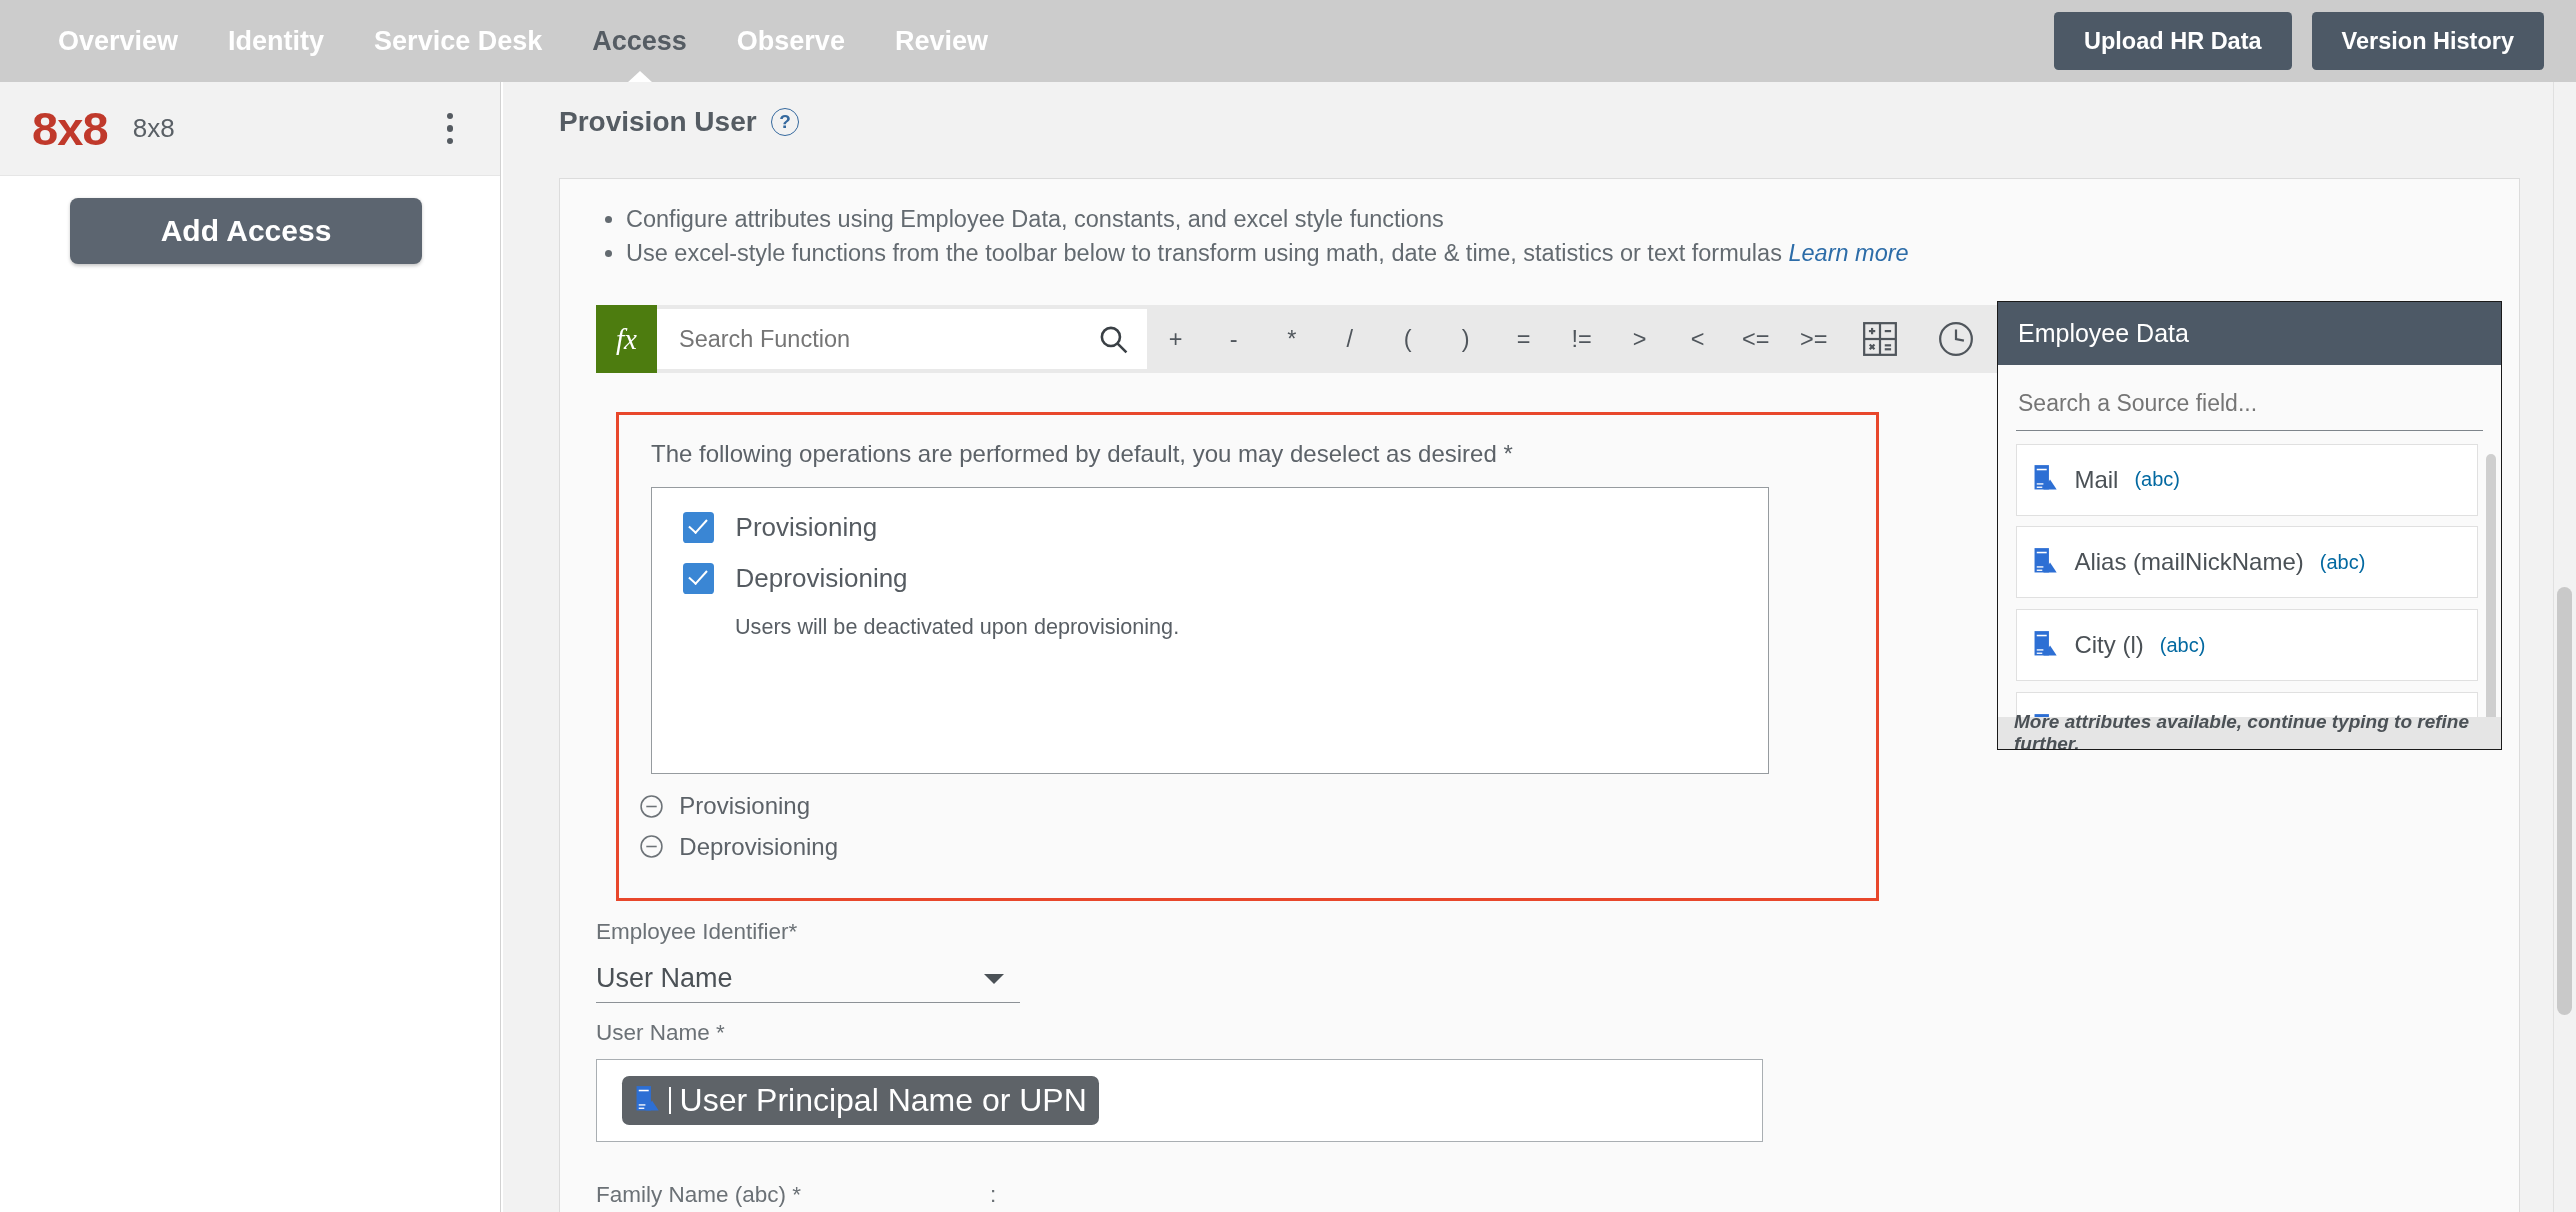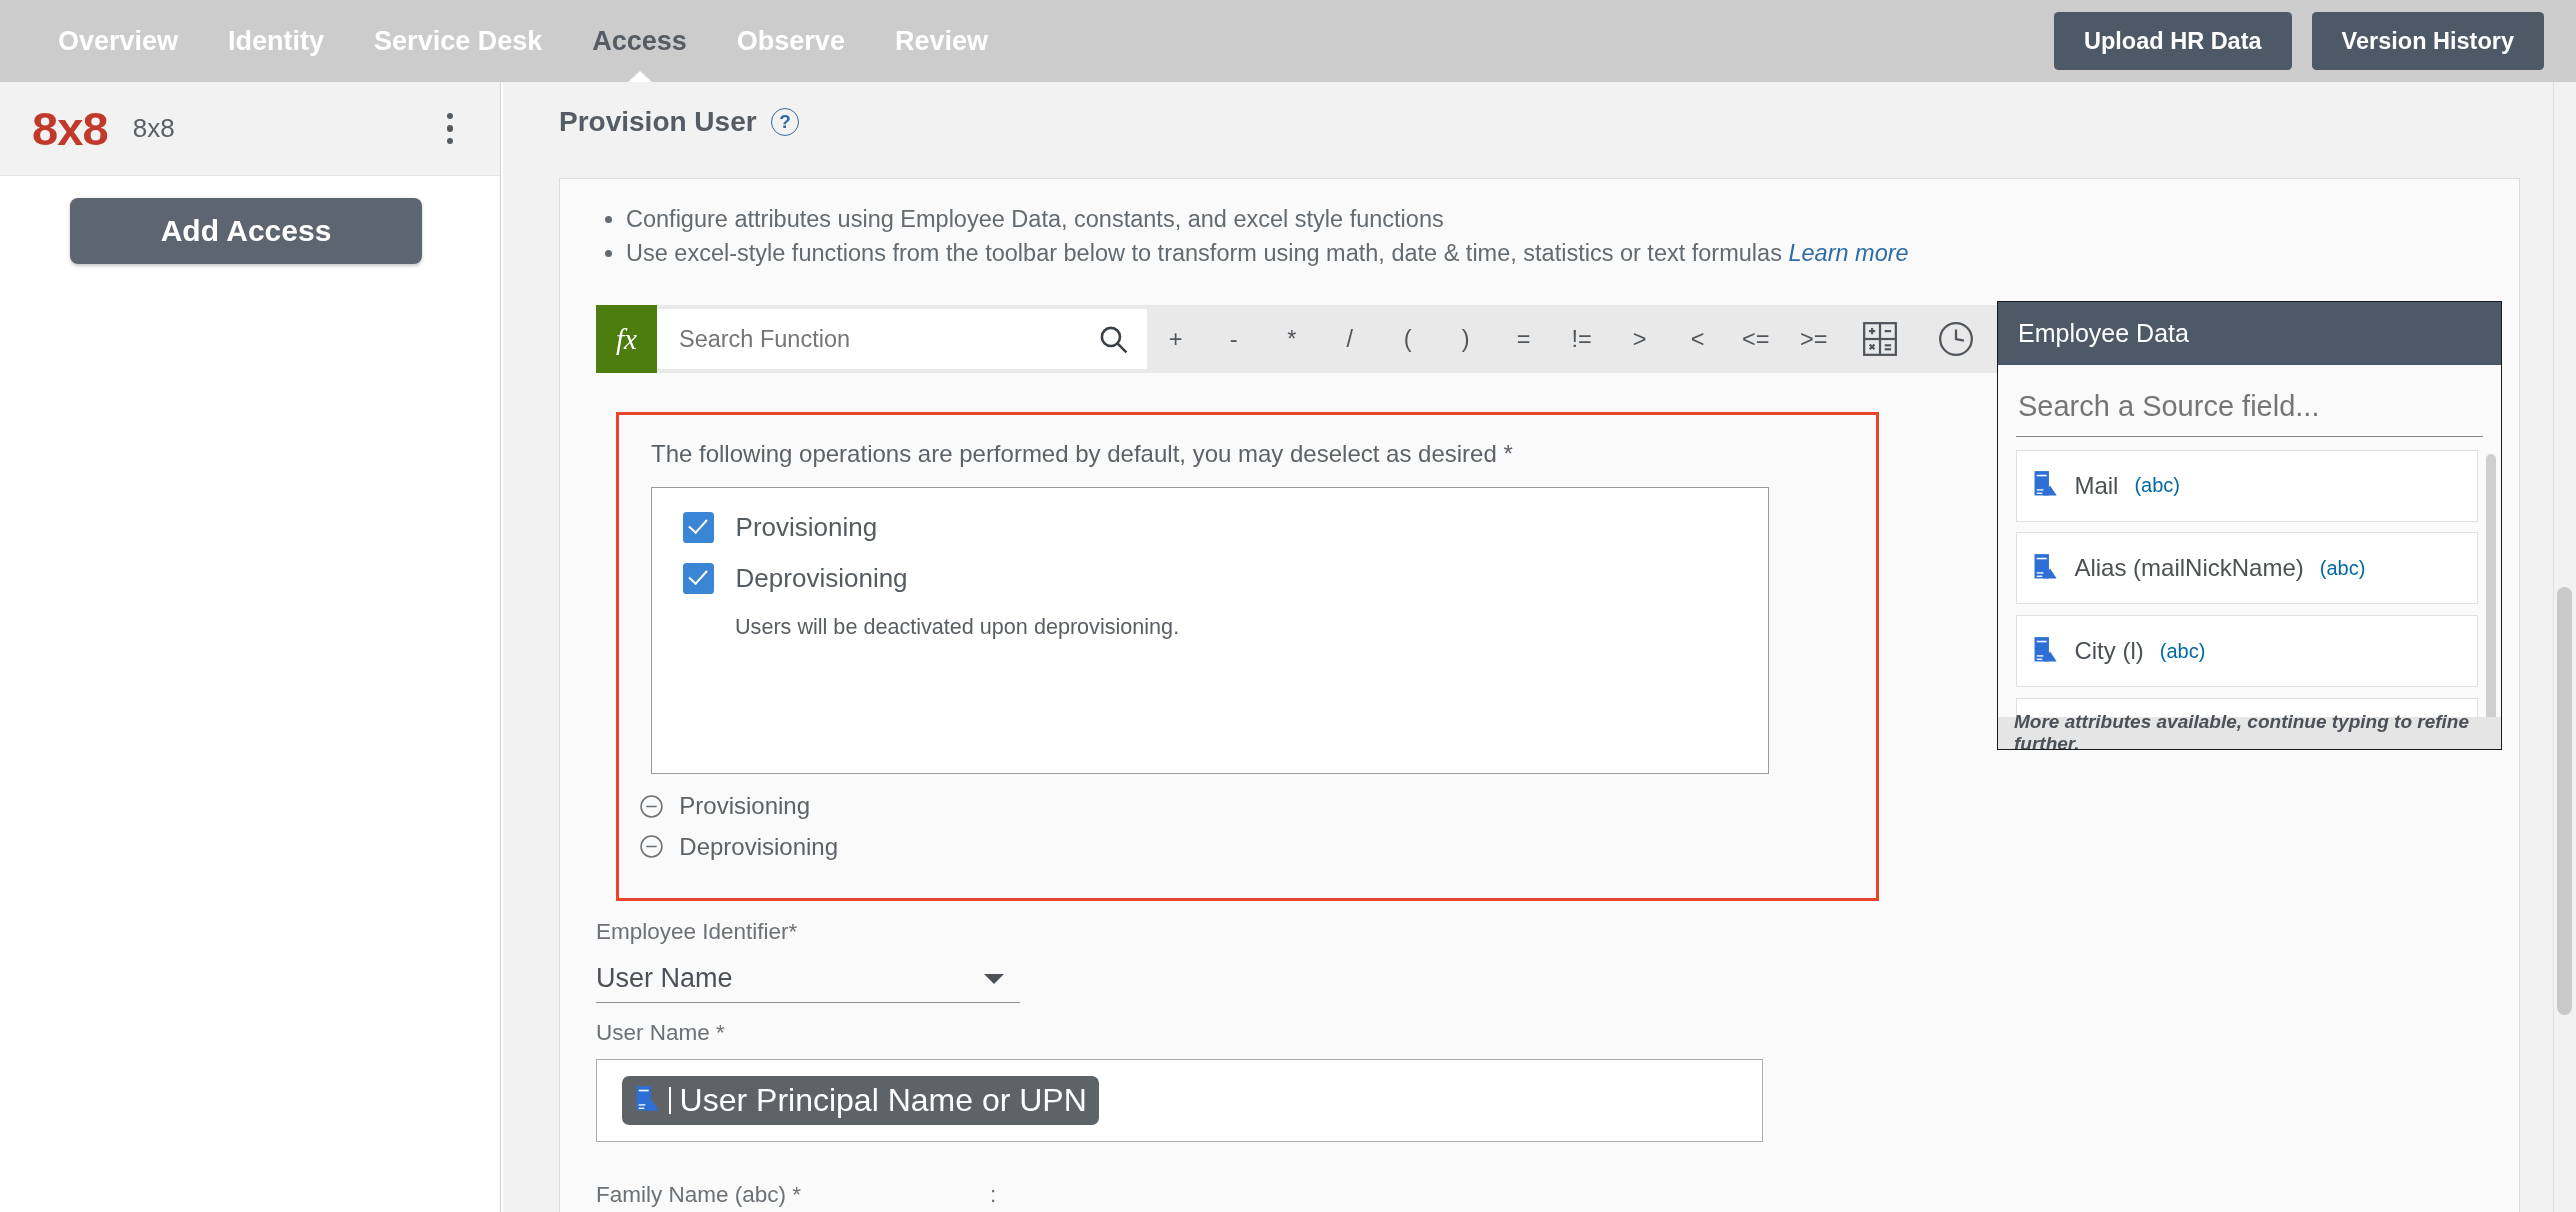--- a/index.html
+++ b/index.html
@@ -291,21 +291,21 @@
     padding-left: 20px;
   }
   #emp-search {
     margin: 0 18px; padding-top: 23.5px;
     border-bottom: 1.8px solid #7e858b;
     padding-bottom: 12.6px;
   }
   #emp-search input {
     width: 100%; border: none; outline: none;
     background: transparent;
-    font-size: 29px; color: #1d4ed8;
+    font-size: 23px; color: #1d4ed8;
     font-family: "Liberation Sans", sans-serif;
   }
   #emp-list {
     position: relative;
     padding: 12.6px 23.5px 0 18px;
   }
   .emp-item {
     border: 0.9px solid #e0e0e0;
     background: #ffffff;
     height: 72px;

